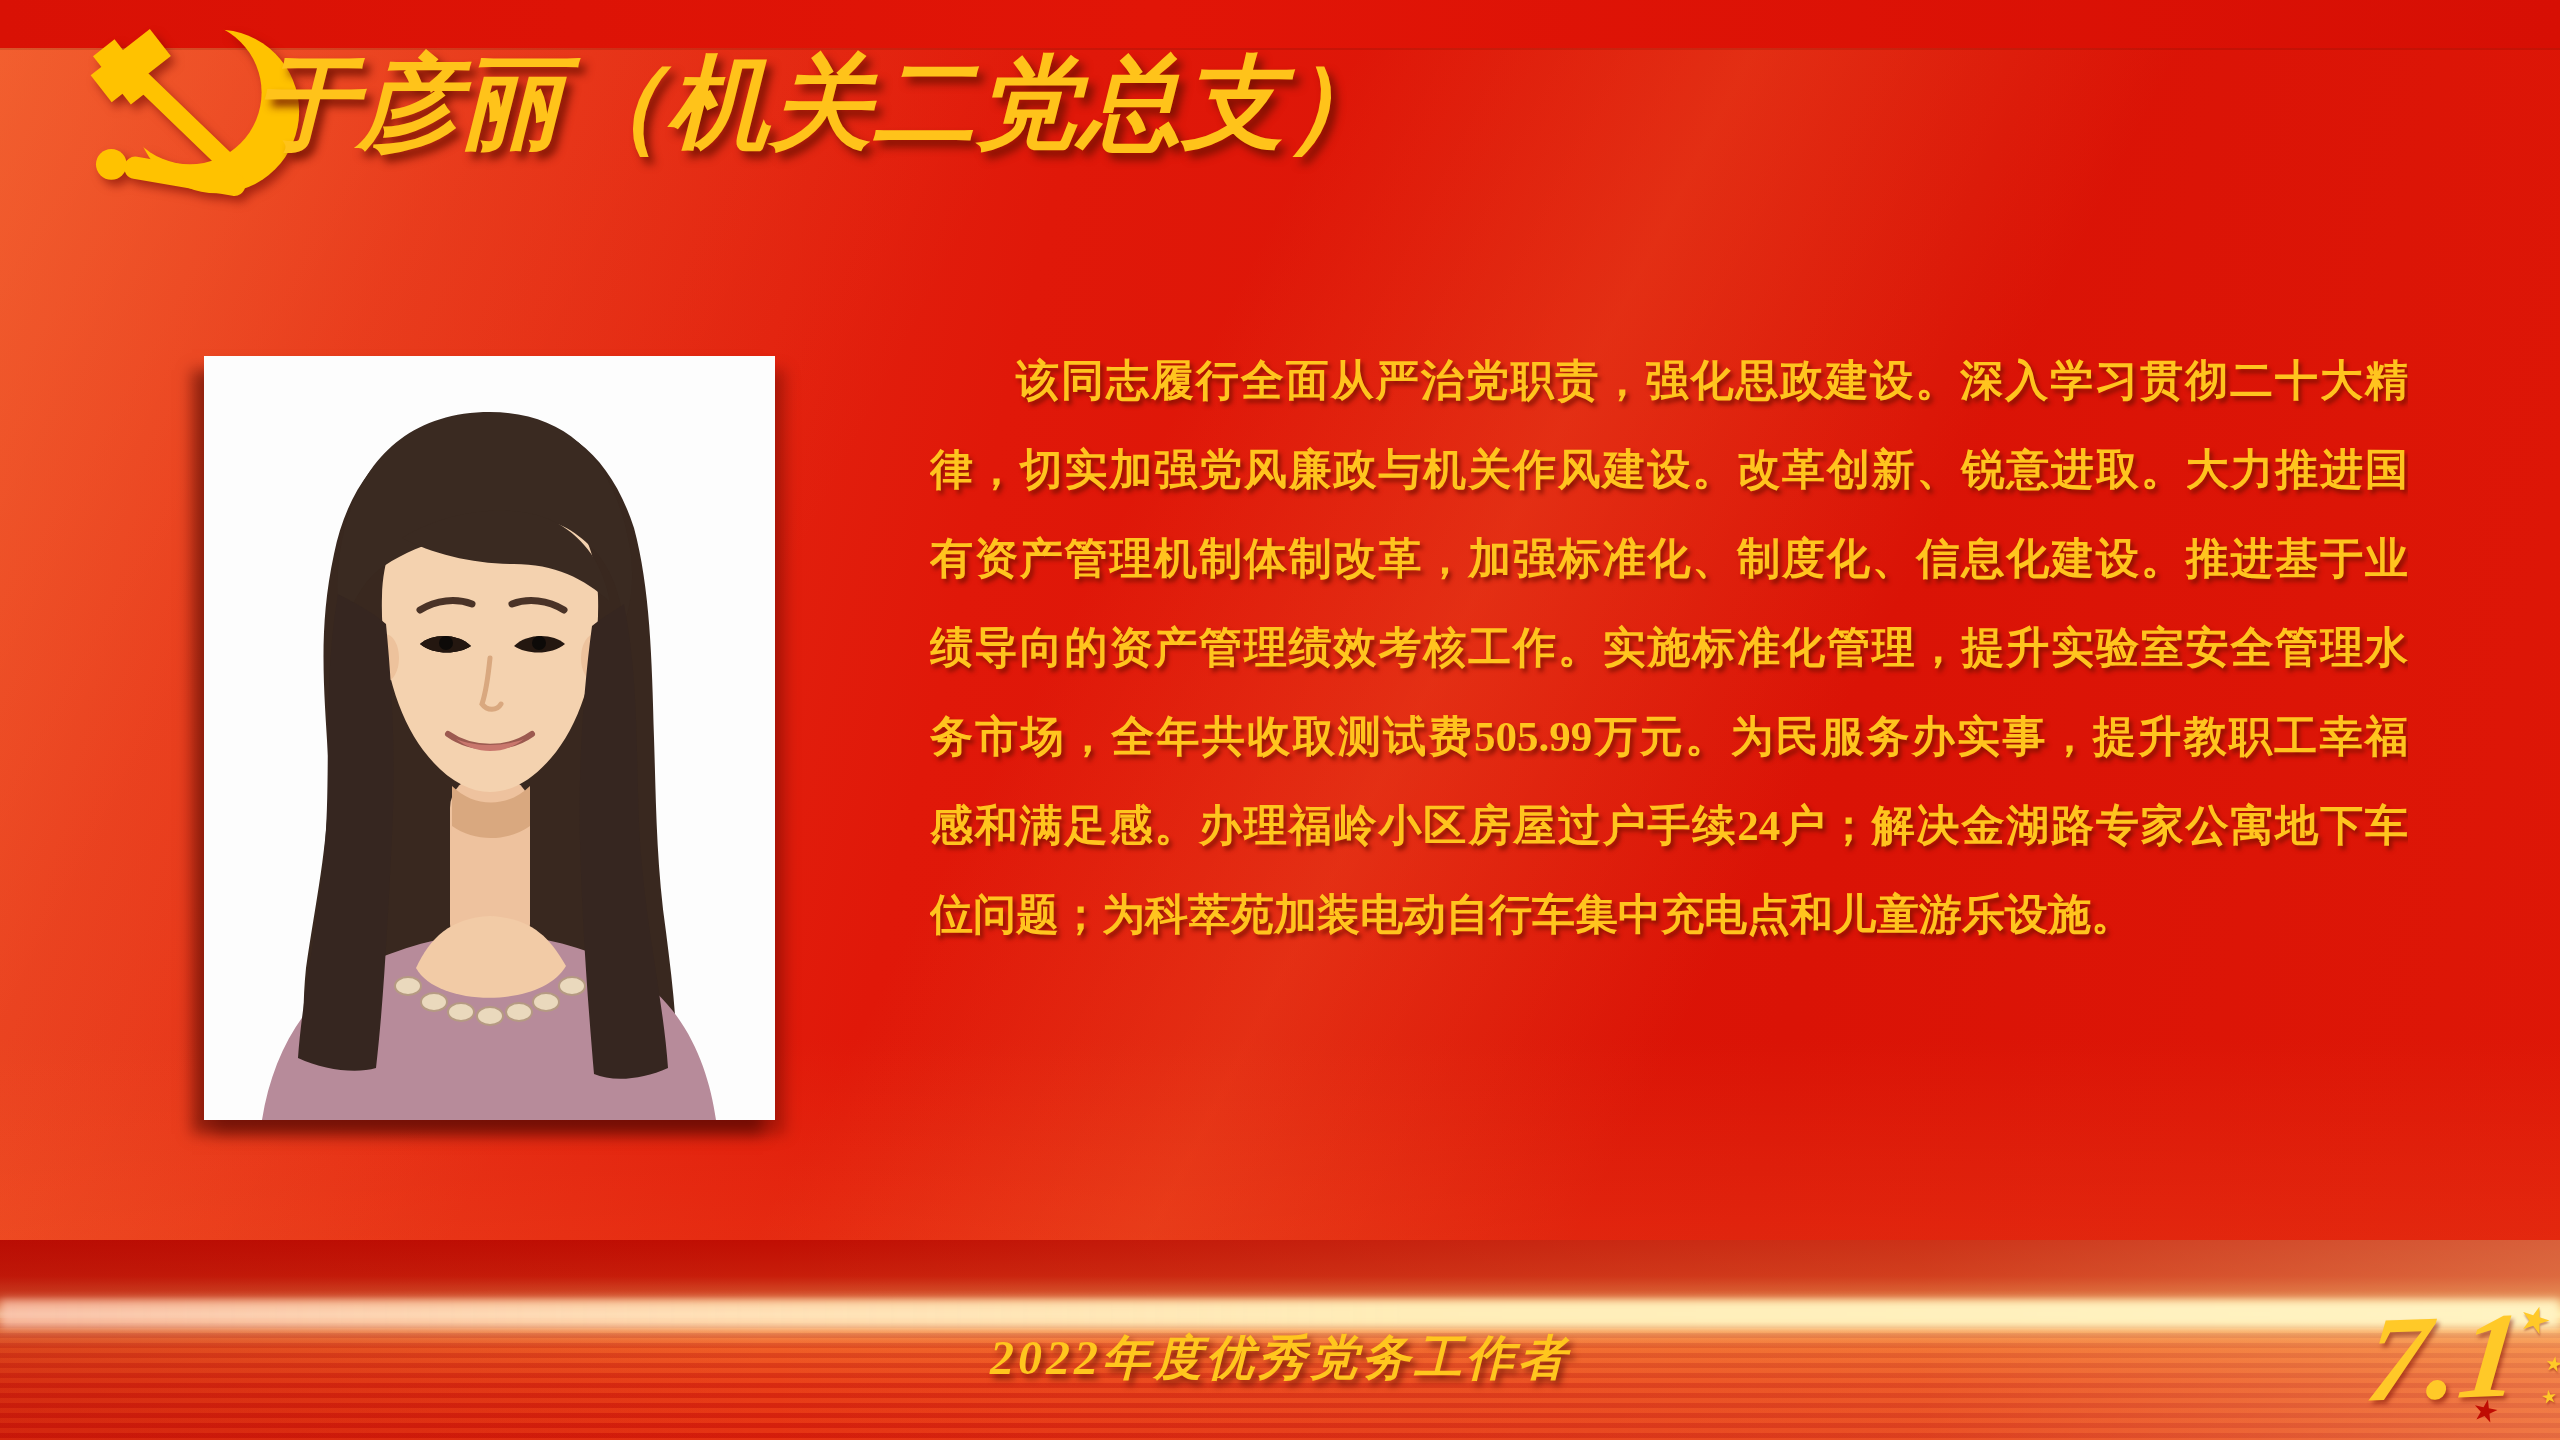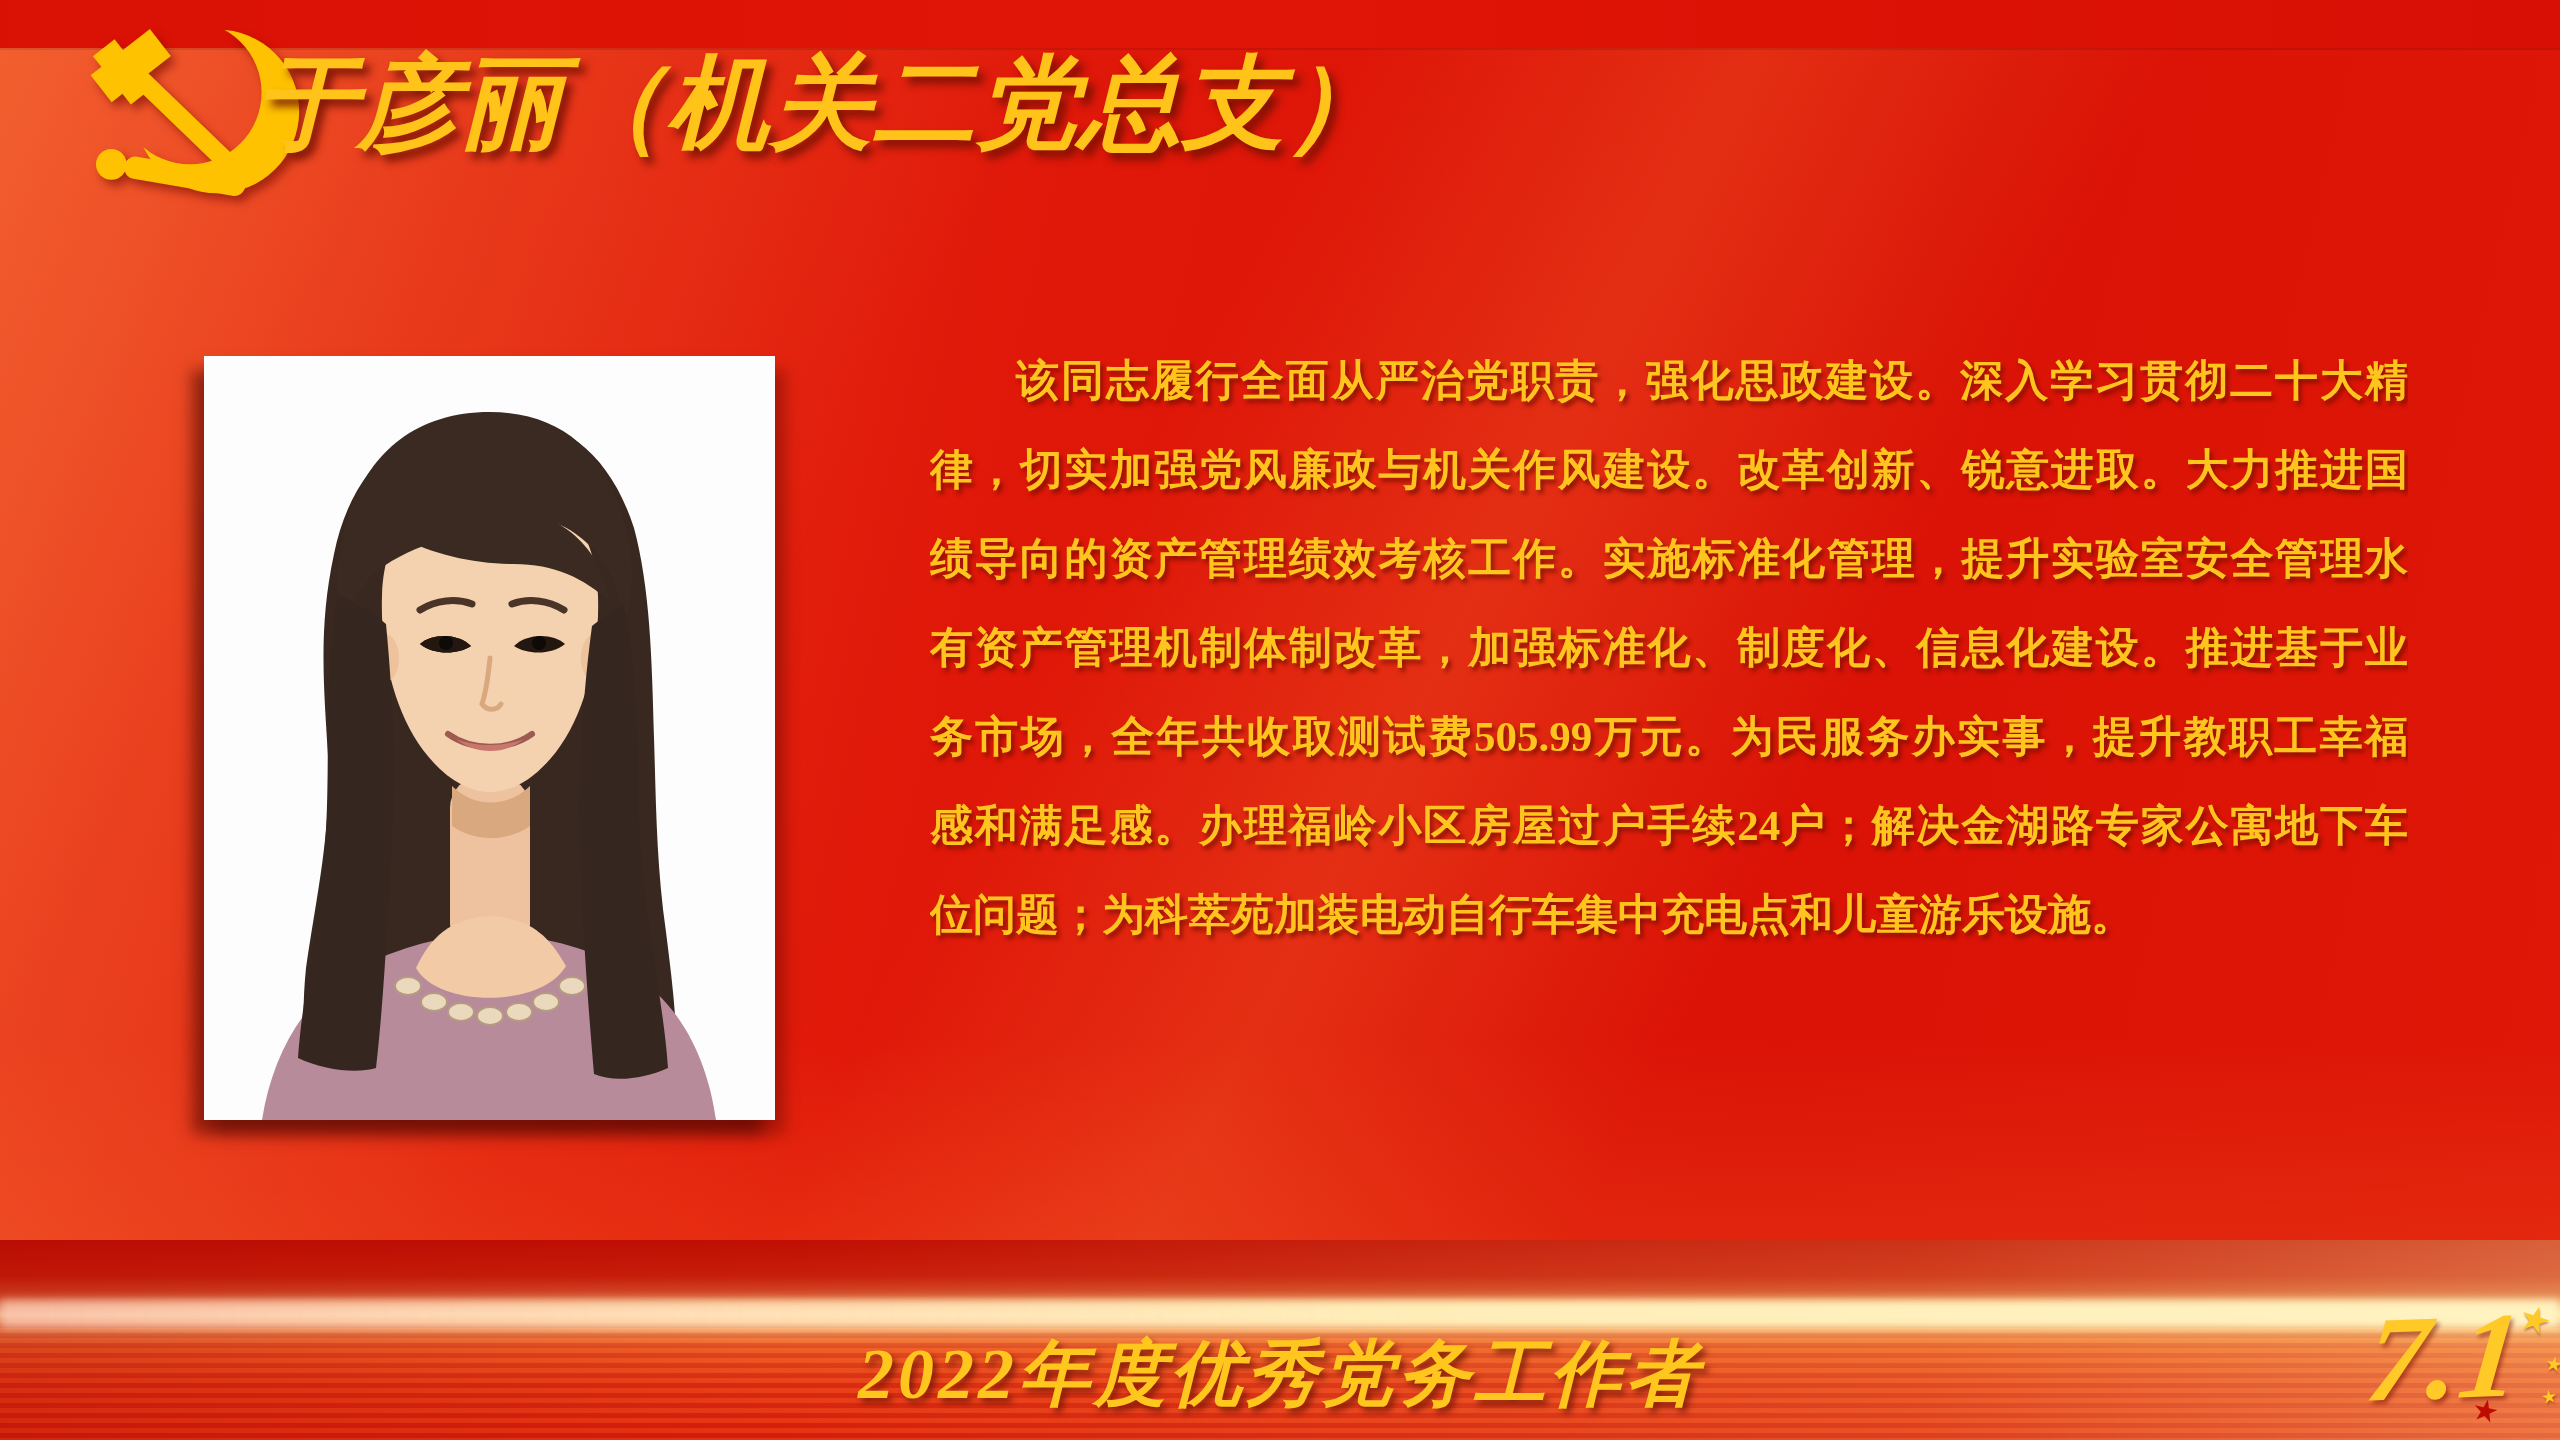--- a/index.html
+++ b/index.html
@@ -40,21 +40,21 @@
       #c00e03 0%,#c81d0a 18%,#d4512b 28%,#f0a267 33%,
       #ffe9b0 37%,#f5aa6b 43%,#ec5726 54%,#e33014 72%,#de1e0c 100%);}
   .banner-stripes{position:absolute;left:0;top:78px;width:2560px;height:122px;
     background:repeating-linear-gradient(to bottom,rgba(255,120,40,.22) 0 5px,rgba(170,20,5,.20) 5px 10px);}
   .banner-right-glow{position:absolute;inset:0;
     background:linear-gradient(to right,rgba(170,10,5,.30) 0%,rgba(170,10,5,0) 30%,rgba(255,215,120,.18) 75%,rgba(255,230,150,.38) 100%);}
   .banner-beam{position:absolute;left:0;top:60px;width:2560px;height:28px;
     background:linear-gradient(to right,rgba(255,205,185,.75),#ffedb8 55%,#fff3c2);
     filter:blur(5px);}
   .banner-title{position:absolute;left:0;top:86px;width:2560px;text-align:center;
-    font-size:72px;font-weight:700;font-style:italic;letter-spacing:4px;
+    font-size:48px;font-weight:700;font-style:italic;letter-spacing:4px;
     color:#ffc61e;text-shadow:4px 5px 6px rgba(110,20,5,.75);}
   
   .logo{position:absolute;left:2368px;top:1296px;width:185px;height:140px;}
   .logo-text{position:absolute;left:0;top:0;
     font-size:122px;line-height:1;font-weight:900;font-style:italic;
     color:#ffc928;transform:skewX(-8deg) rotate(-2deg);
     text-shadow:3px 4px 4px rgba(120,10,0,.5);}
   .star{position:absolute;color:#ffc928;line-height:1;text-shadow:1px 2px 2px rgba(120,10,0,.4);}
   .star-big{right:2px;top:6px;font-size:36px;transform:rotate(18deg);}
   .star-s1{right:-10px;top:58px;font-size:20px;transform:rotate(10deg);}
@@ -141,22 +141,22 @@
       <path d="M286,302 C284,322 282,336 278,348 C283,355 293,355 297,348" stroke="#d9a87f" stroke-width="5" fill="none" stroke-linecap="round"></path>
 
       <path d="M244,378 C268,395 304,395 328,378" stroke="#9c5a50" stroke-width="6" fill="none" stroke-linecap="round"></path>
       <path d="M252,383 C272,399 300,399 320,383 C300,391 272,391 252,383 Z" fill="#c9776d"></path>
     </svg>
   </div>
 
   <div class="bio">
     <div class="bio-line first">该同志履行全面从严治党职责，强化思政建设。深入学习贯彻二十大精</div>
     <div class="bio-line">律，切实加强党风廉政与机关作风建设。改革创新、锐意进取。大力推进国</div>
+    <div class="bio-line">有资产管理机制体制改革，加强标准化、制度化、信息化建设。推进基于业</div>
     <div class="bio-line">绩导向的资产管理绩效考核工作。实施标准化管理，提升实验室安全管理水</div>
-    <div class="bio-line">有资产管理机制体制改革，加强标准化、制度化、信息化建设。推进基于业</div>
     <div class="bio-line">务市场，全年共收取测试费505.99万元。为民服务办实事，提升教职工幸福</div>
     <div class="bio-line">感和满足感。办理福岭小区房屋过户手续24户；解决金湖路专家公寓地下车</div>
     <div class="bio-line last">位问题；为科萃苑加装电动自行车集中充电点和儿童游乐设施。</div>
   </div>
 
   <div class="banner">
     <div class="banner-stripes"></div>
     <div class="banner-right-glow"></div>
     <div class="banner-beam"></div>
     <div class="banner-title">2022年度优秀党务工作者</div>

